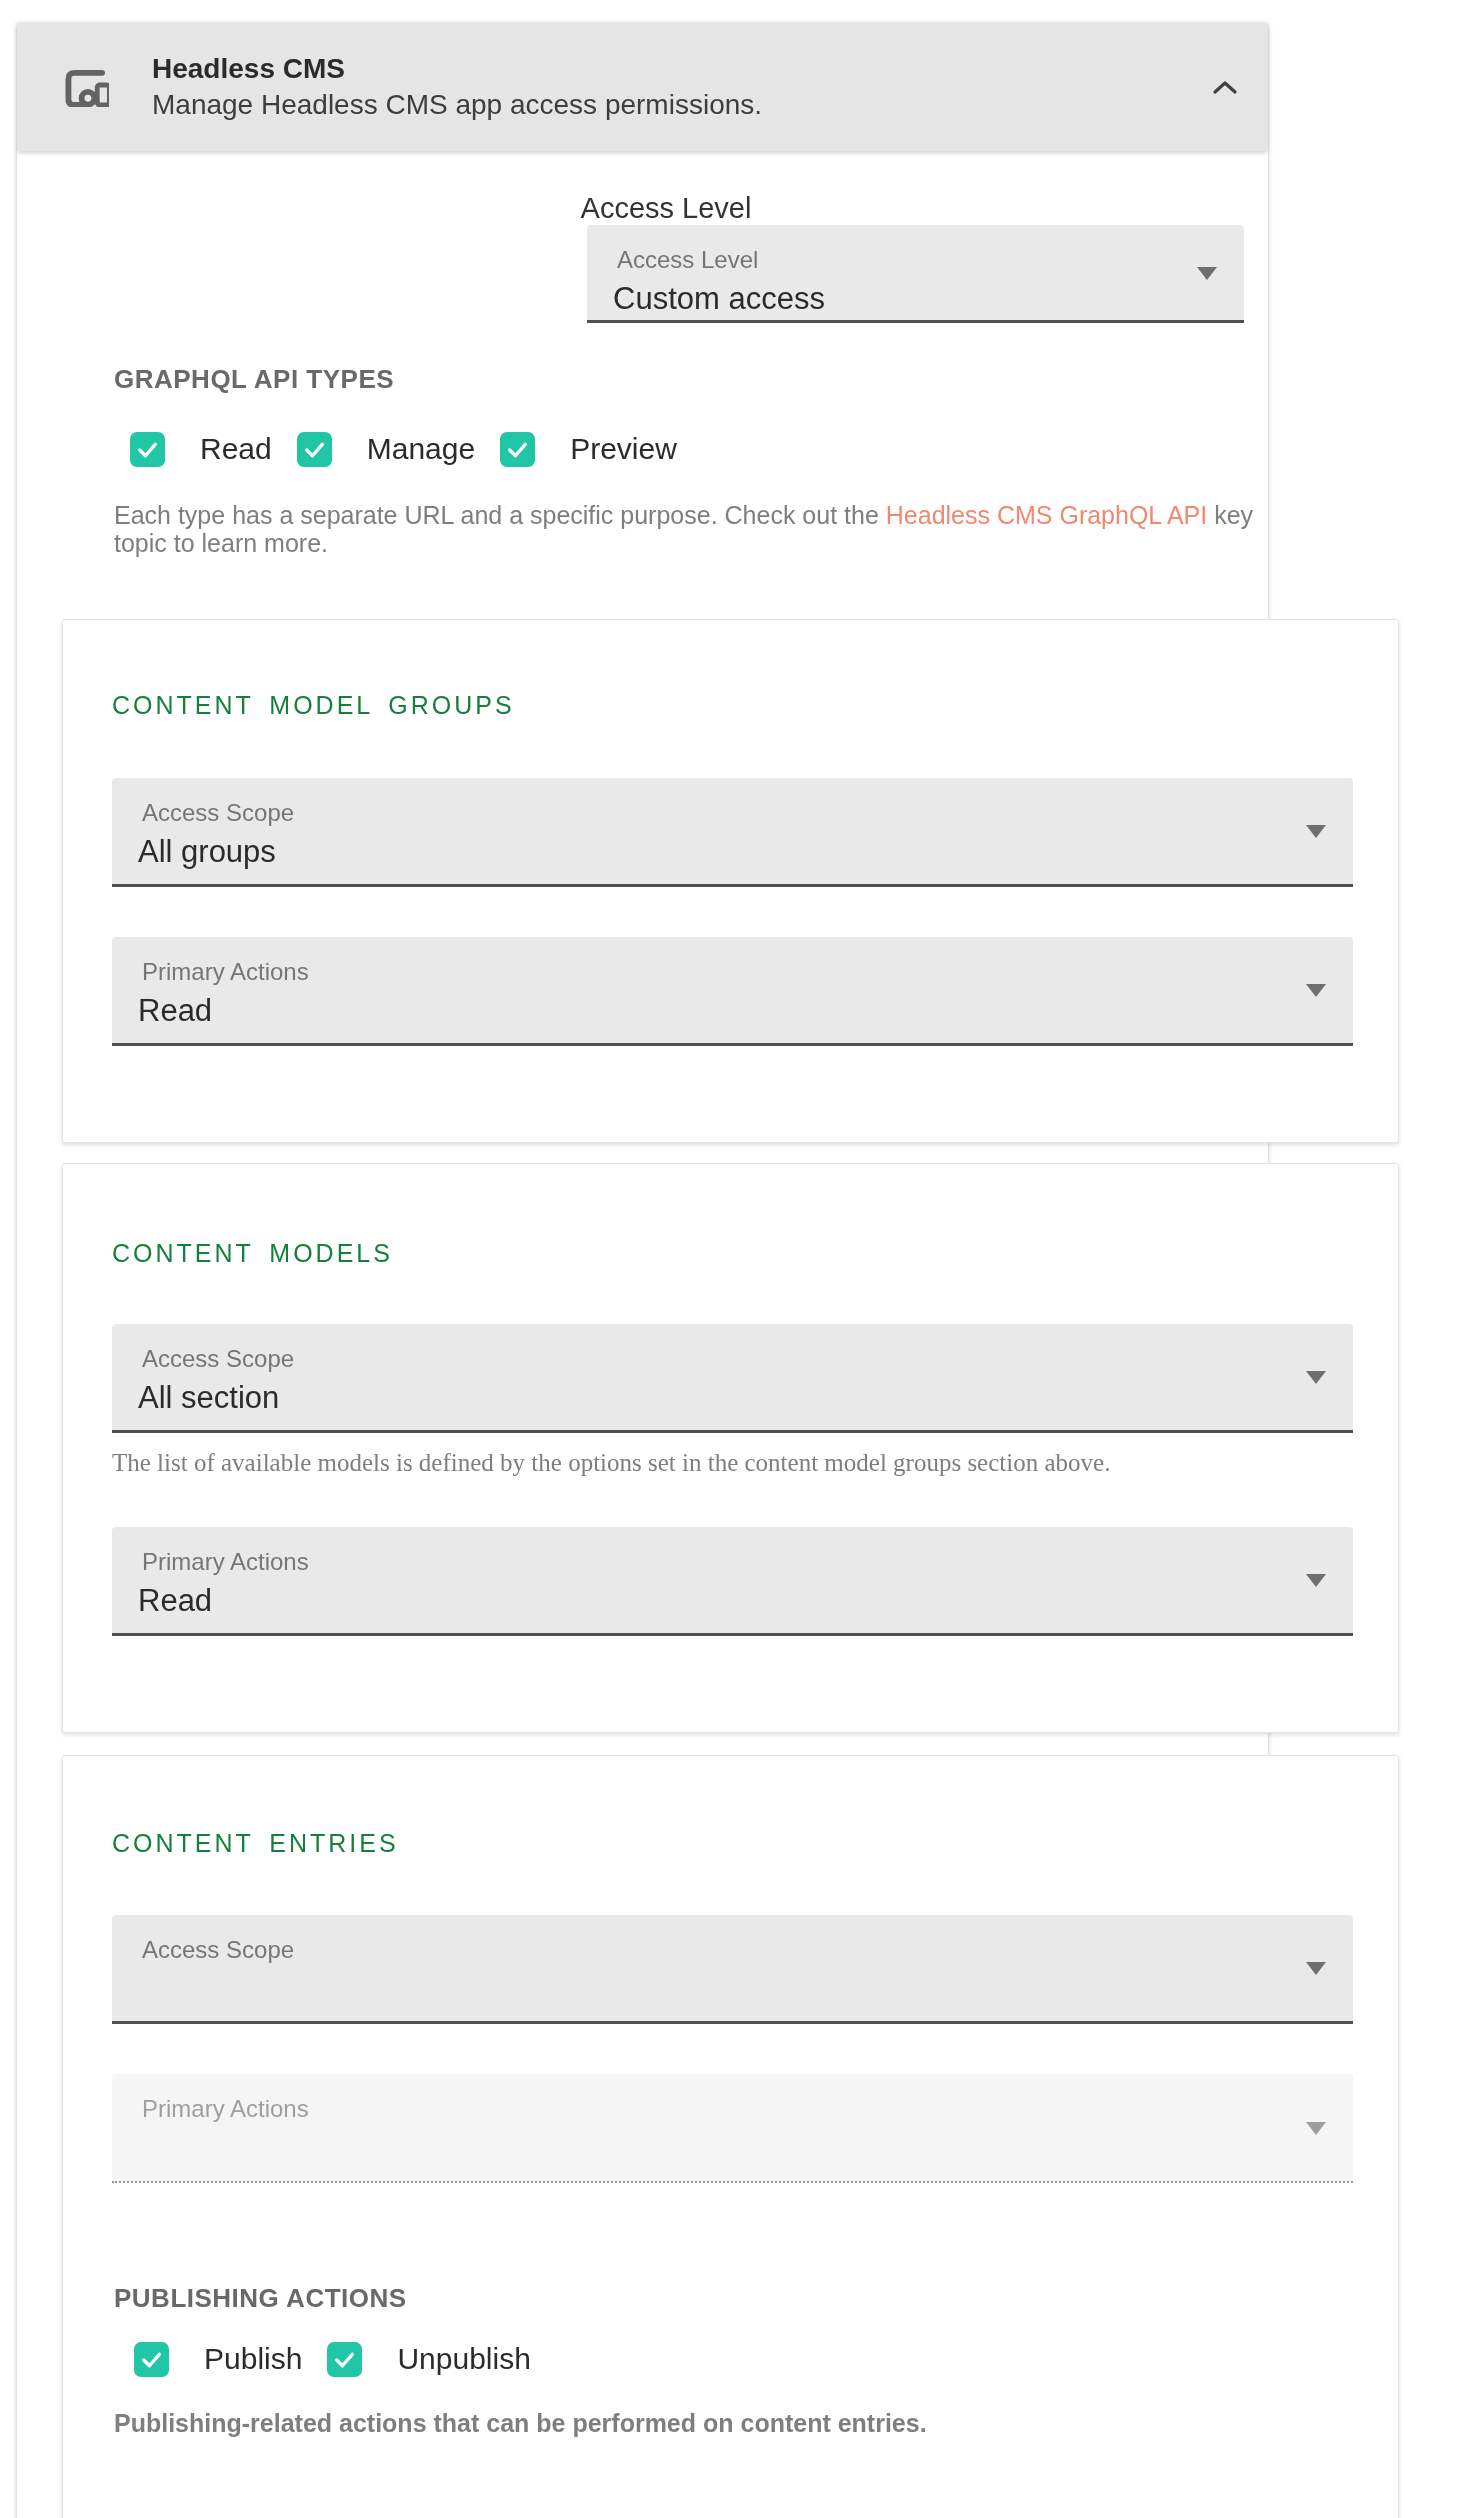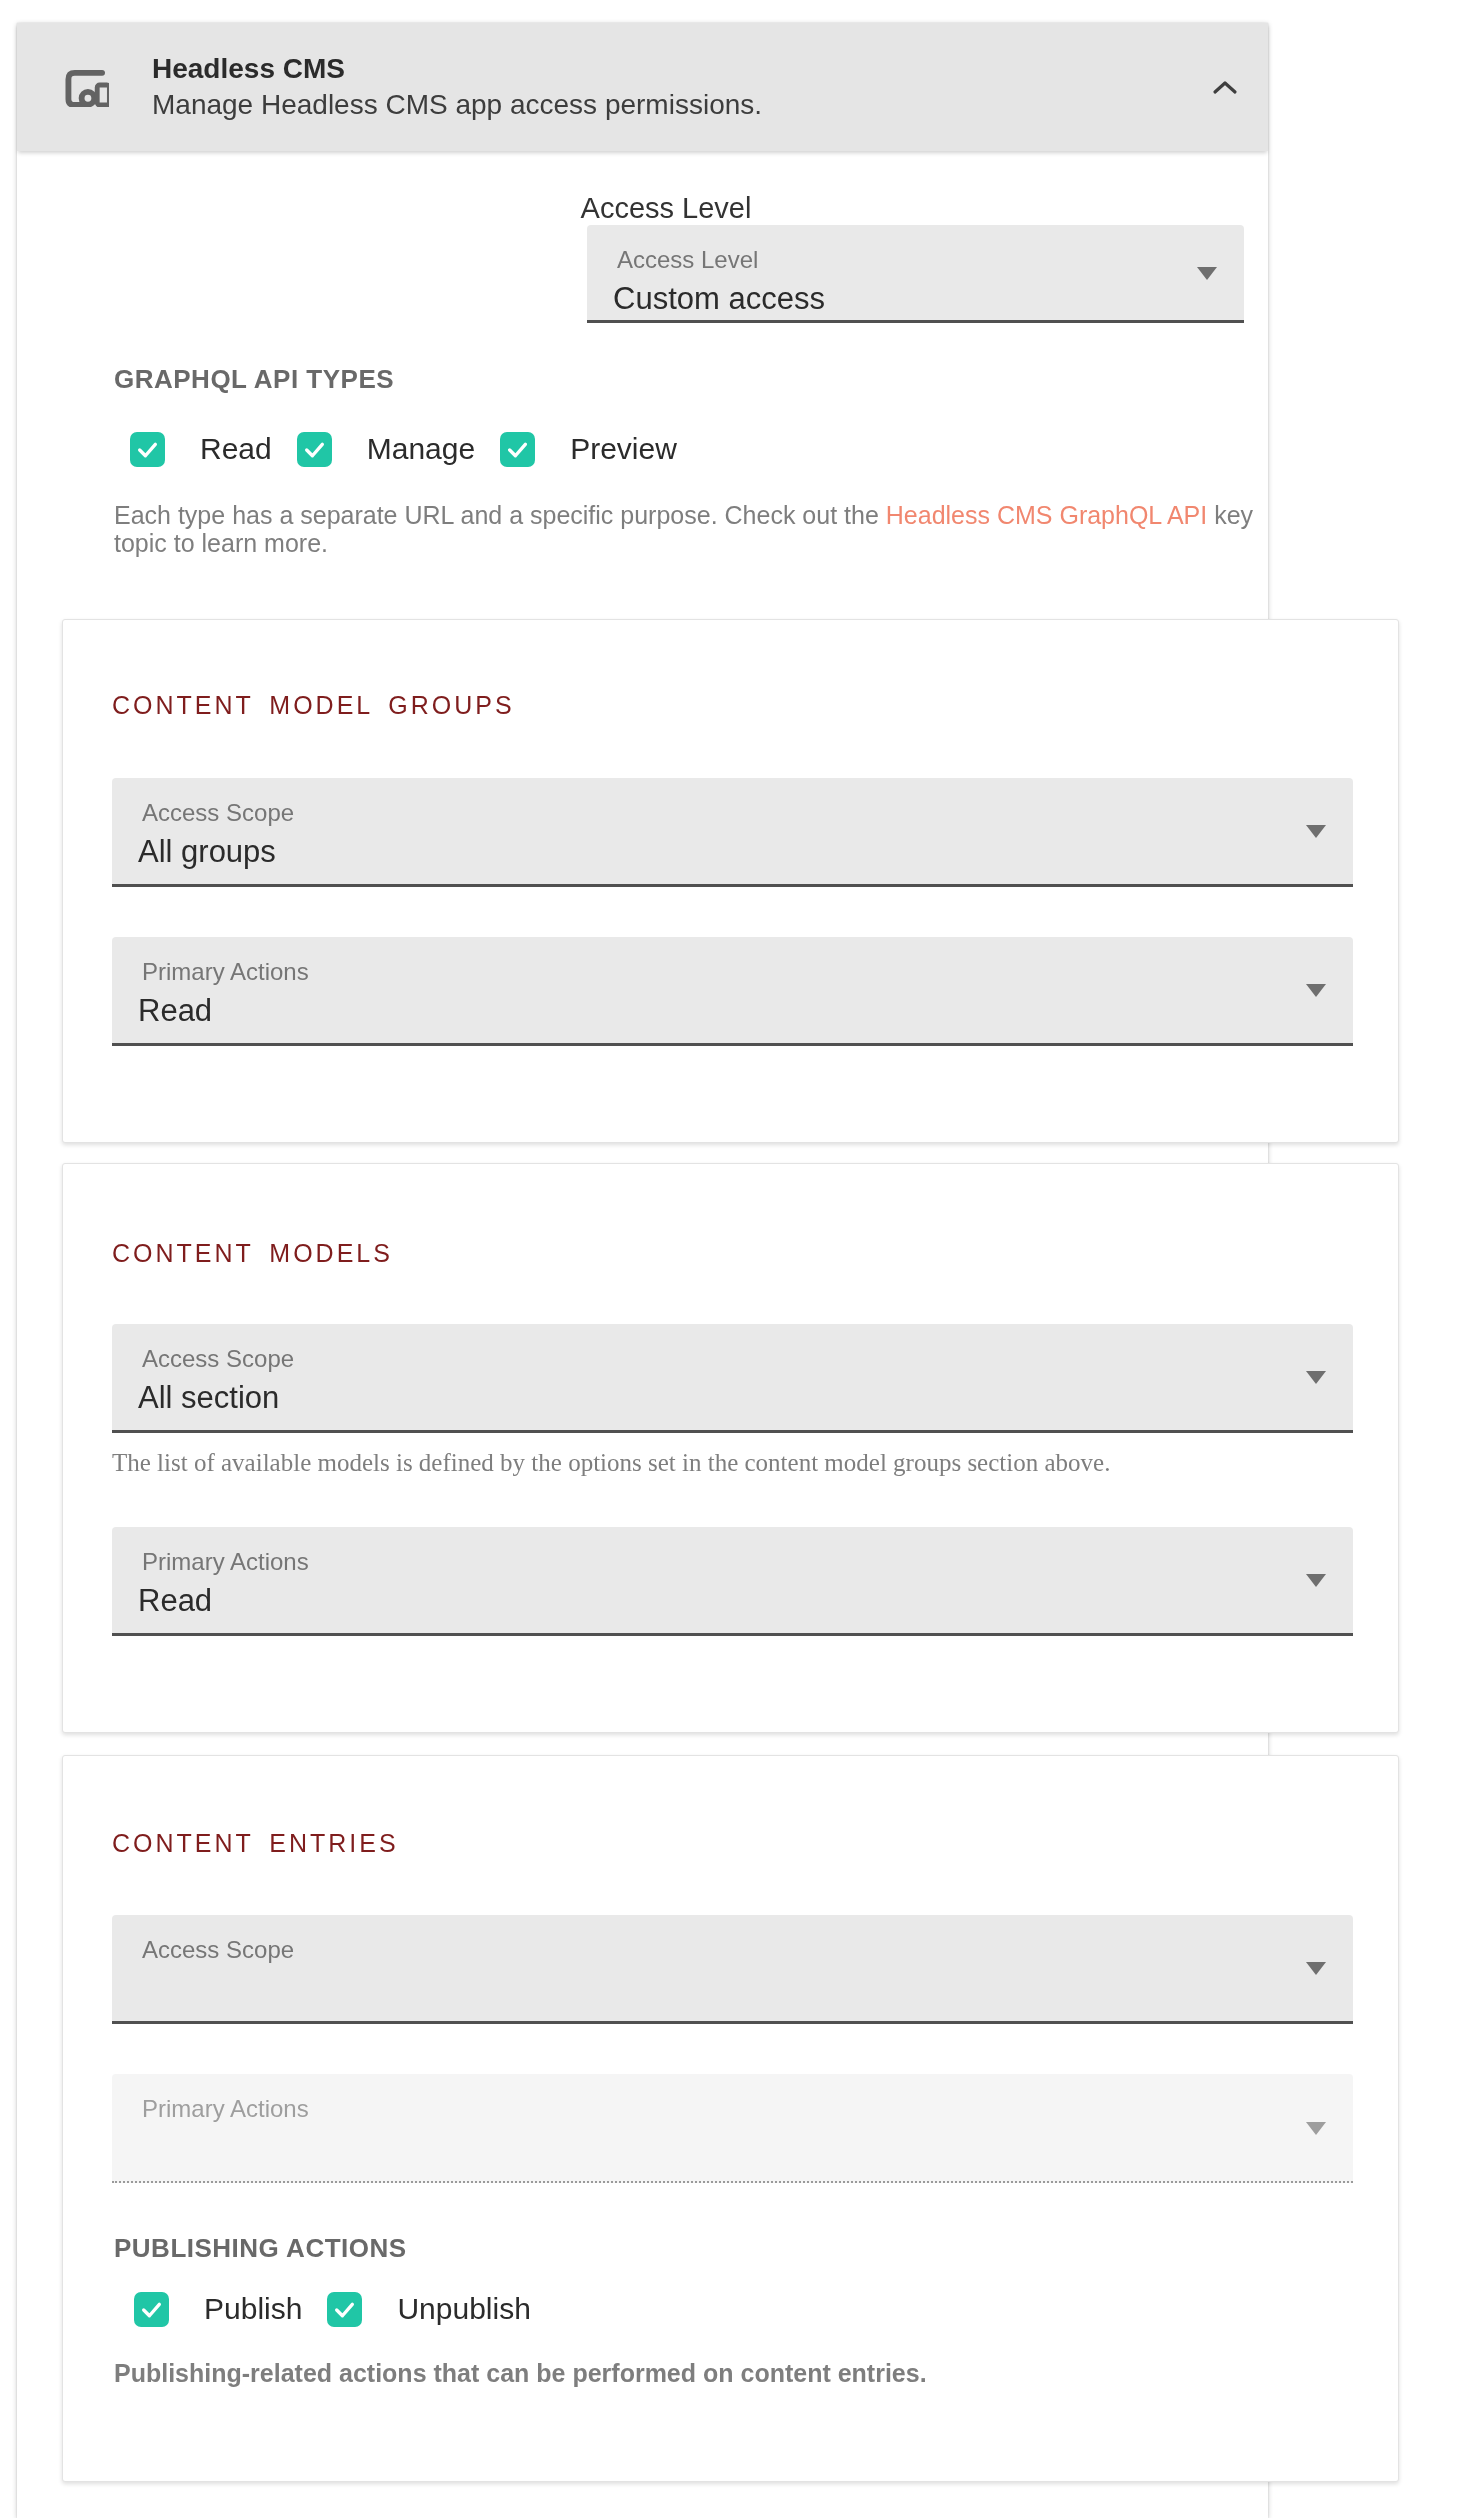--- a/index.html
+++ b/index.html
@@ -43,32 +43,32 @@
   .card {
     margin-left:45px; width:1337px; background:#ffffff;
     border:1px solid #e3e3e3; border-radius:3px;
     box-shadow:0 2px 4px rgba(0,0,0,.13);
     padding:0 45px 0 49px;
   }
   .card-1 { margin-top:62px; padding-top:70px; padding-bottom:96px; }
   .card-2 { margin-top:20px; padding-top:74px; padding-bottom:96px; }
   .card-3 { margin-top:22px; padding-top:72px; padding-bottom:94px; }
   .card-title {
-    font-size:25px; line-height:30px; font-weight:400; color:#7f1d1d;
+    font-size:25px; line-height:30px; font-weight:400; color:#15803d;
     letter-spacing:3px; word-spacing:6px;
   }
   .card .mselect { width:100%; }
   .card-1 .mselect-a { margin-top:58px; }
   .card-1 .mselect-b { margin-top:50px; }
   .card-2 .mselect-a { margin-top:56px; }
   .card-2 .card-note { margin-top:16px;font-family:Liberation Serif, serif; }
   .card-2 .mselect-b { margin-top:50px; }
   .card-3 .mselect-a { margin-top:57px; }
   .card-3 .mselect-b { margin-top:50px; }
-  .subheading.publishing { margin-top:50px; margin-left:2px; }
+  .subheading.publishing { margin-top:100px; margin-left:2px; }
   .checkbox-row.publish-cbs { margin-top:28px; margin-left:22px; }
   .helper.publish-note { margin-top:32px; margin-left:2px;font-weight:bold; }
   
   .mselect {
     position:relative; height:109px; background:#e9e9e9;
     border-bottom:3px solid #505050; border-radius:4px 4px 0 0;
     padding:20px 60px 0 26px; cursor:pointer;
   }
   .mselect-label { font-size:24px; line-height:30px; color:#767676; margin-left:4px; }
   .mselect-value { font-size:31px; line-height:42px; color:#2b2b2b; margin-top:3px; white-space:nowrap; }

